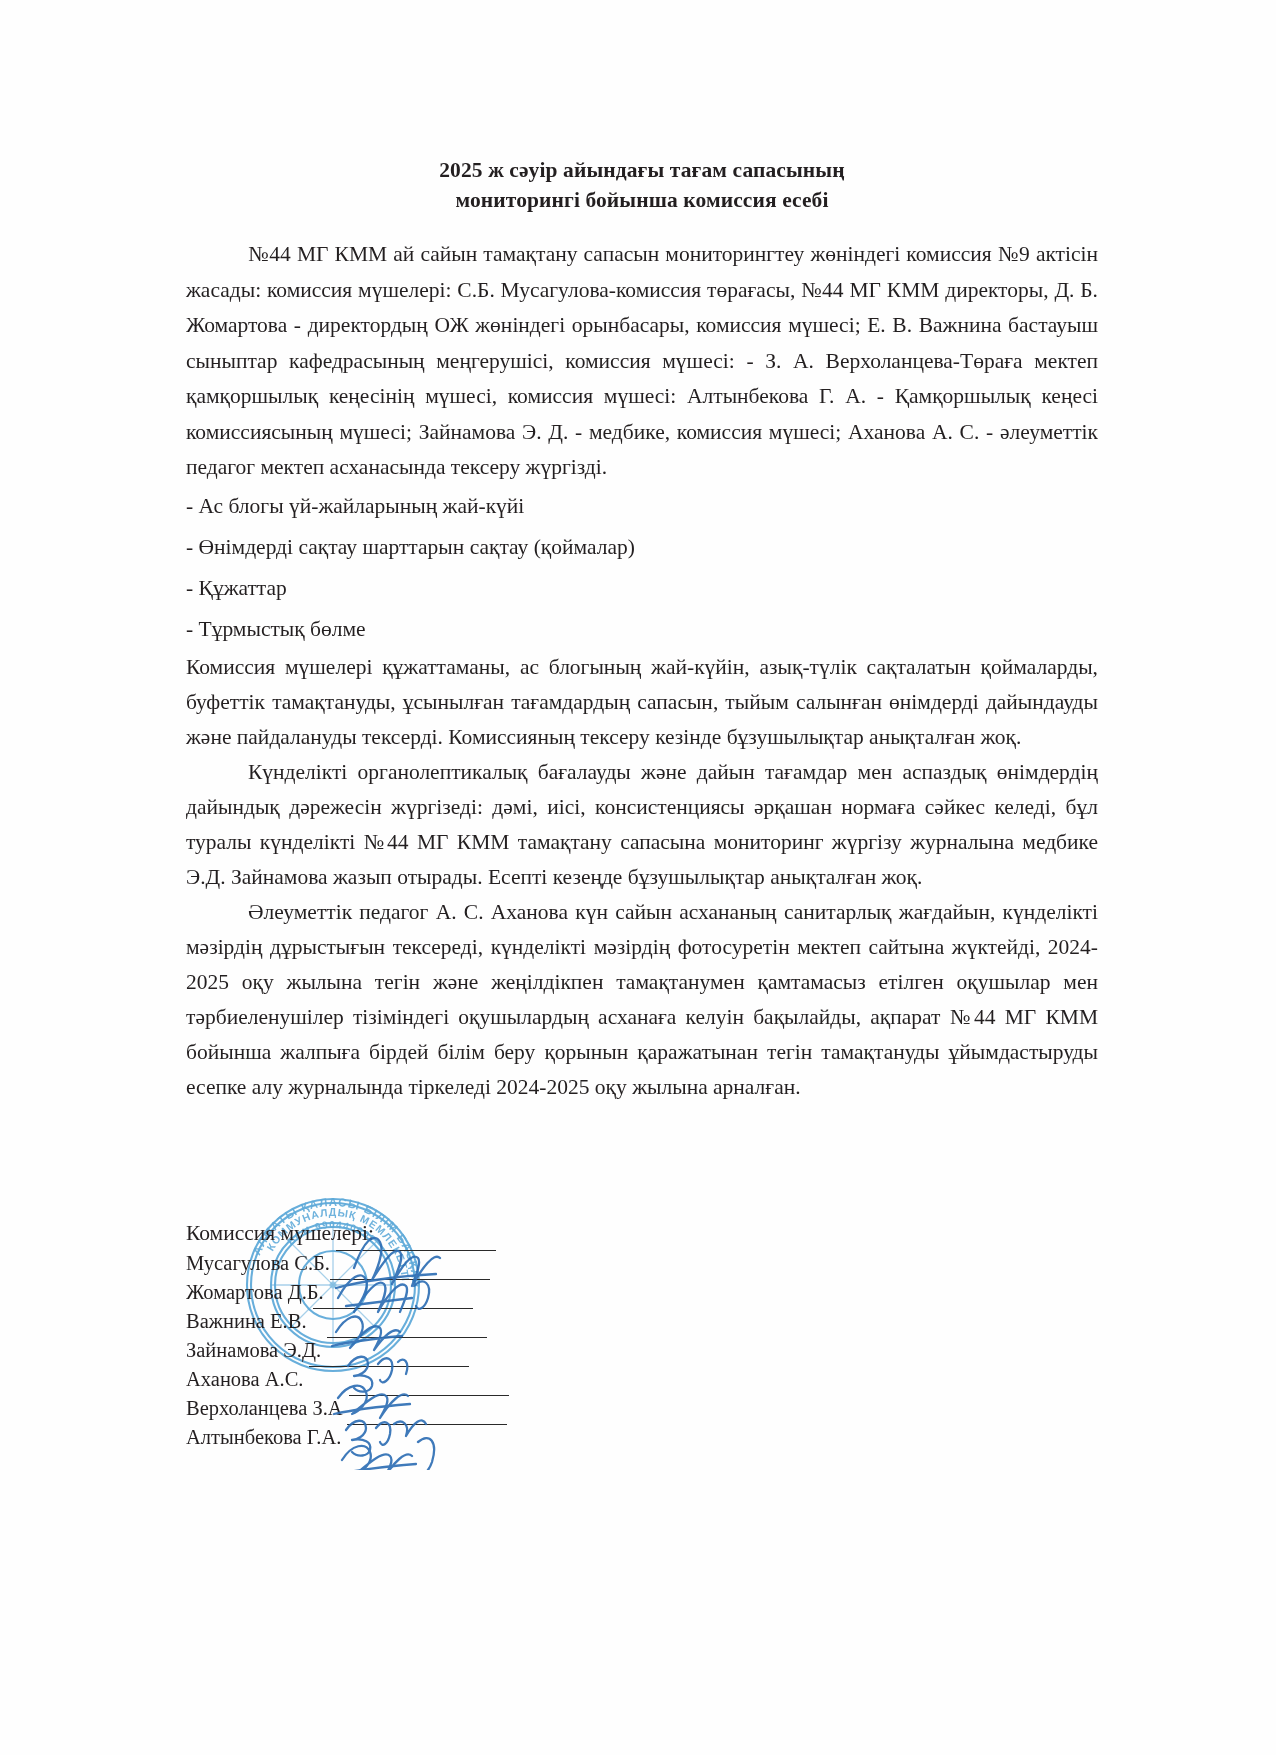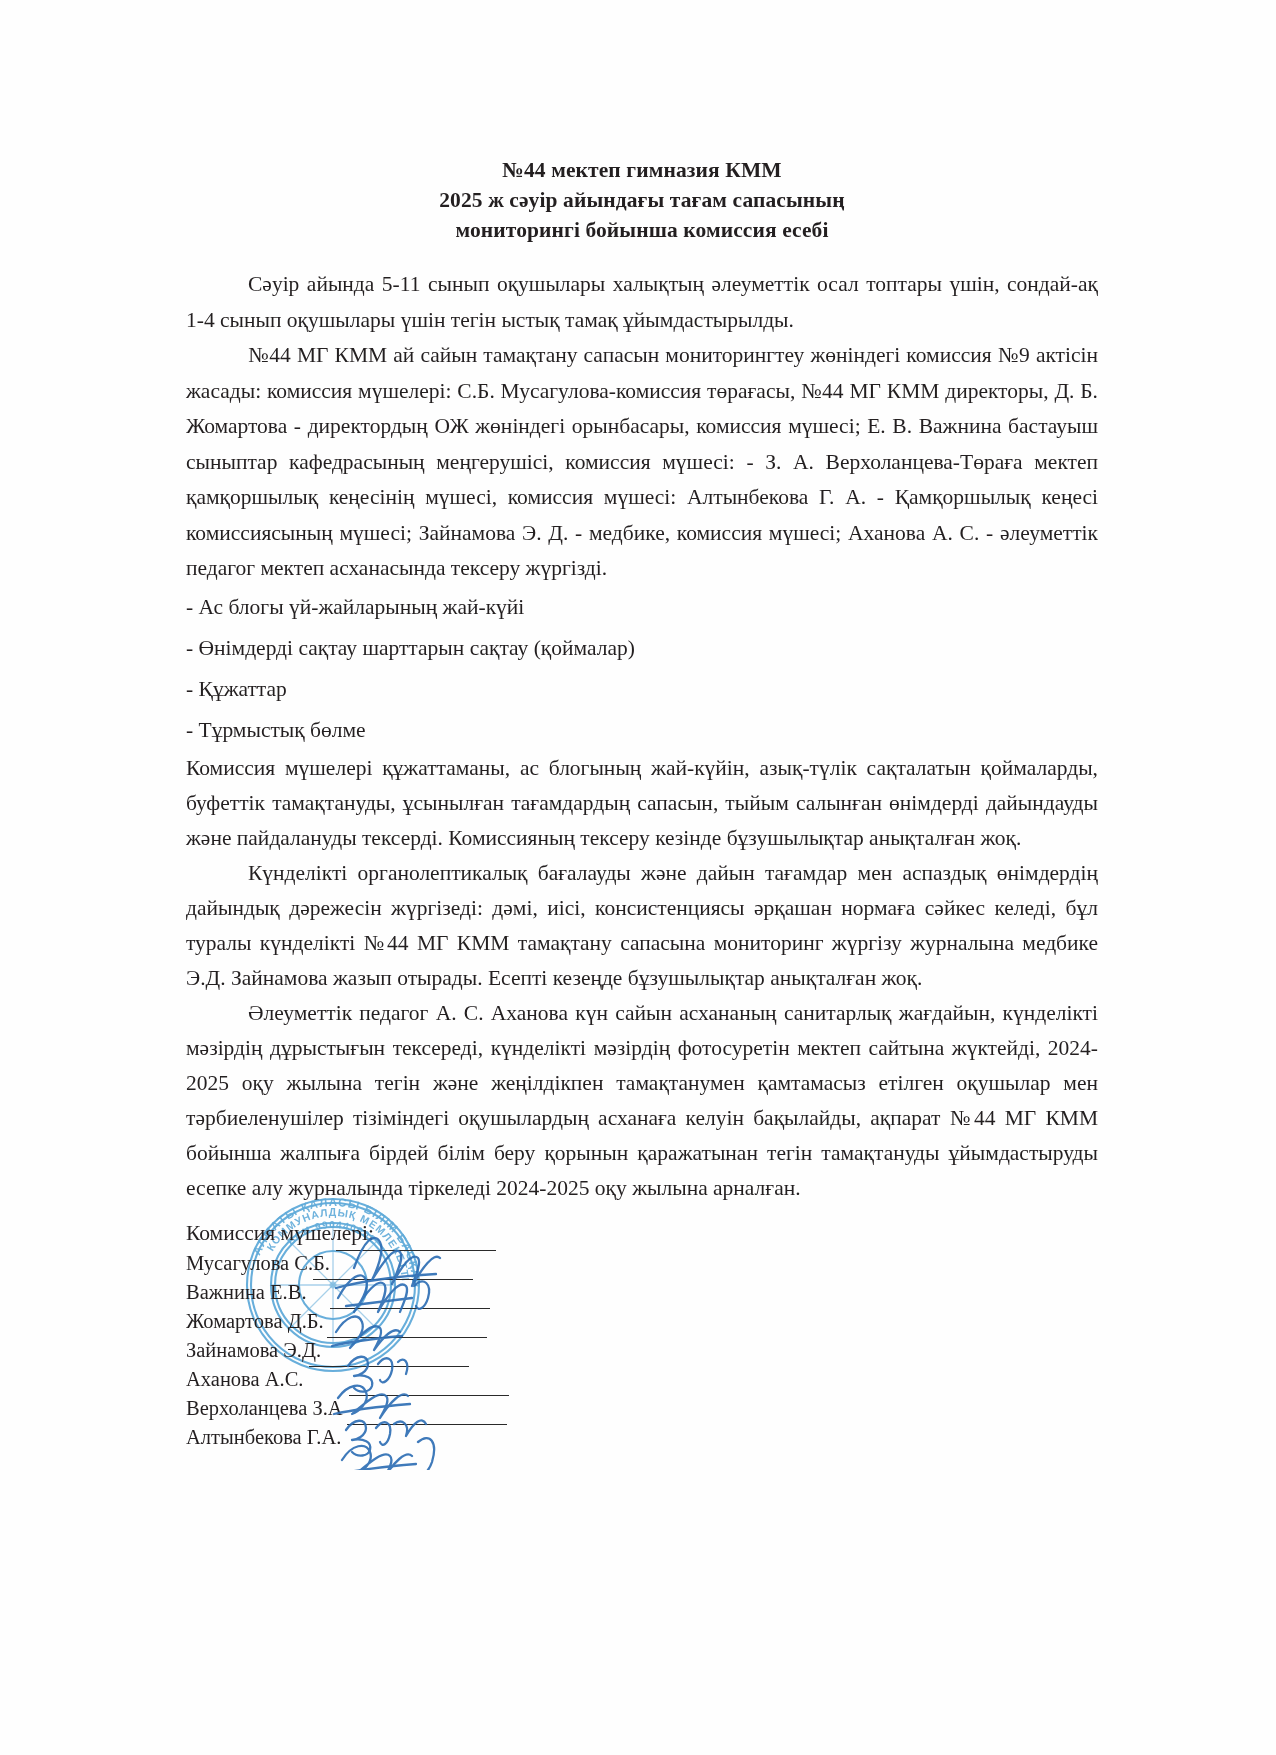--- a/index.html
+++ b/index.html
@@ -124,26 +124,24 @@
   }
 </style>
 </head>
 <body>
 
 <div class="page">
 
   <div class="content">
 
     <div class="title-block">
-      <span class="title-line">№44 мектеп гимназия КММ</span>
       <span class="title-line">2025 ж сәуір айындағы тағам сапасының</span>
       <span class="title-line">мониторингі бойынша комиссия есебі</span>
     </div>
 
-    <p class="para indent">Сәуір айында 5-11 сынып оқушылары халықтың әлеуметтік осал топтары үшін, сондай-ақ 1-4 сынып оқушылары үшін тегін ыстық тамақ ұйымдастырылды.</p>
     <p class="para indent">№44 МГ КММ ай сайын тамақтану сапасын мониторингтеу жөніндегі комиссия №9 актісін жасады: комиссия мүшелері: С.Б. Мусагулова-комиссия төрағасы, №44 МГ КММ директоры, Д. Б. Жомартова - директордың ОЖ жөніндегі орынбасары, комиссия мүшесі; Е. В. Важнина бастауыш сыныптар кафедрасының меңгерушісі, комиссия мүшесі: - З. А. Верхоланцева-Төраға мектеп қамқоршылық кеңесінің мүшесі, комиссия мүшесі: Алтынбекова Г. А. - Қамқоршылық кеңесі комиссиясының мүшесі; Зайнамова Э. Д. - медбике, комиссия мүшесі; Аханова А. С. - әлеуметтік педагог мектеп асханасында тексеру жүргізді.</p>
 
     <div>
       <p class="bullet-line">- Ас блогы үй-жайларының жай-күйі</p>
       <p class="bullet-line">- Өнімдерді сақтау шарттарын сақтау (қоймалар)</p>
       <p class="bullet-line">- Құжаттар</p>
       <p class="bullet-line">- Тұрмыстық бөлме</p>
     </div>
 
     <p class="para tight">Комиссия мүшелері құжаттаманы, ас блогының жай-күйін, азық-түлік сақталатын қоймаларды, буфеттік тамақтануды, ұсынылған тағамдардың сапасын, тыйым салынған өнімдерді дайындауды және пайдалануды тексерді. Комиссияның тексеру кезінде бұзушылықтар анықталған жоқ.</p>
@@ -187,25 +185,25 @@
   </svg>
 
   <div class="sig-area">
     <div class="sig-heading">Комиссия мүшелері:</div>
 
     <div class="sig-row">
       <span class="sig-name">Мусагулова С.Б.</span>
       <span class="sig-rule"></span>
     </div>
     <div class="sig-row">
+      <span class="sig-name">Жомартова Д.Б.</span>
+      <span class="sig-rule"></span>
+    </div>
+    <div class="sig-row">
       <span class="sig-name">Важнина Е.В.</span>
-      <span class="sig-rule"></span>
-    </div>
-    <div class="sig-row">
-      <span class="sig-name">Жомартова Д.Б.</span>
       <span class="sig-rule"></span>
     </div>
     <div class="sig-row">
       <span class="sig-name">Зайнамова Э.Д.</span>
       <span class="sig-rule"></span>
     </div>
     <div class="sig-row">
       <span class="sig-name">Аханова А.С.</span>
       <span class="sig-rule"></span>
     </div>

